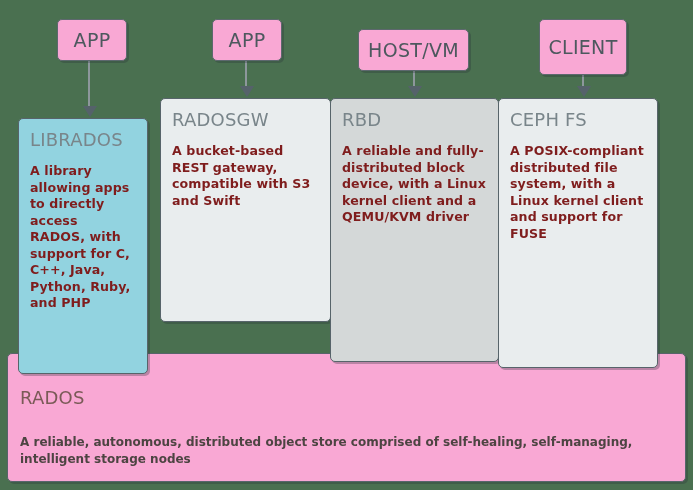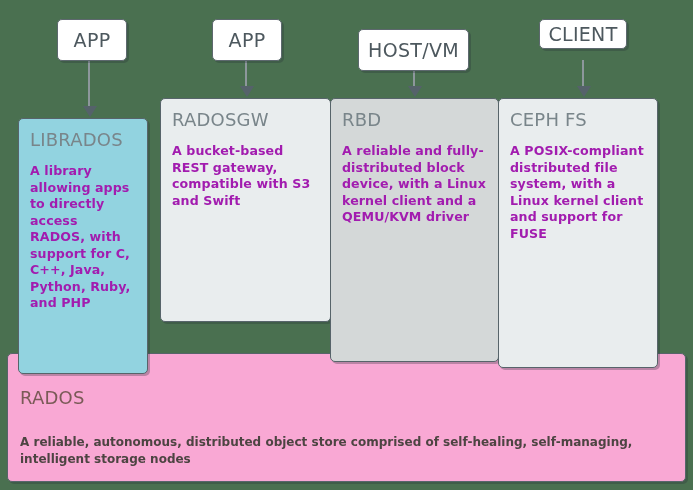--- a/index.html
+++ b/index.html
@@ -8,21 +8,21 @@
     background:#4a7050;
     font-family:"DejaVu Sans", sans-serif;
     overflow:hidden;
     position:relative;
   }
   #stage{position:absolute;left:0;top:0;width:693px;height:490px;}
 
   
   .srcbox{
     position:absolute;
-    background:#ffffff;
+    background:#f9a8d4;
     border:1.6px solid #5d686e;
     border-radius:5px;
     box-shadow:2px 2px 0 rgba(40,50,55,.30);
     display:flex;align-items:center;justify-content:center;
     color:#4d585e;
     font-size:19px;
     letter-spacing:.3px;
     box-sizing:border-box;
   }
   
@@ -49,21 +49,21 @@
     font-size:18px;
     color:#79858a;
     letter-spacing:.2px;
     margin:0 0 13px 0;
     font-weight:400;
     white-space:nowrap;
   }
   .panel .pbody{
     font-size:12.6px;
     line-height:16.5px;
-    color:#a21caf;
+    color:#7f1d1d;
     font-weight:bold;
     letter-spacing:.1px;
   }
 
   #p-librados{background:#92d3e0;}
   #p-radosgw {background:#e9edee;}
   #p-rbd     {background:#d4d8d8;}
   #p-cephfs  {background:#e9edee;}
 
   
@@ -133,17 +133,17 @@
   </div>
 
   <div class="srcbox" style="left:212px;top:19px;width:70px;height:42px;">
     <span>APP</span>
   </div>
 
   <div class="srcbox" style="left:358px;top:29px;width:111px;height:42px;">
     <span>HOST/VM</span>
   </div>
 
-  <div class="srcbox" style="left:539px;top:19px;width:88px;height:30px;text-align:right;">
+  <div class="srcbox" style="left:539px;top:19px;width:88px;height:56px;text-align:right;">
     <span>CLIENT</span>
   </div>
 
 </div>
 
 </body></html>

